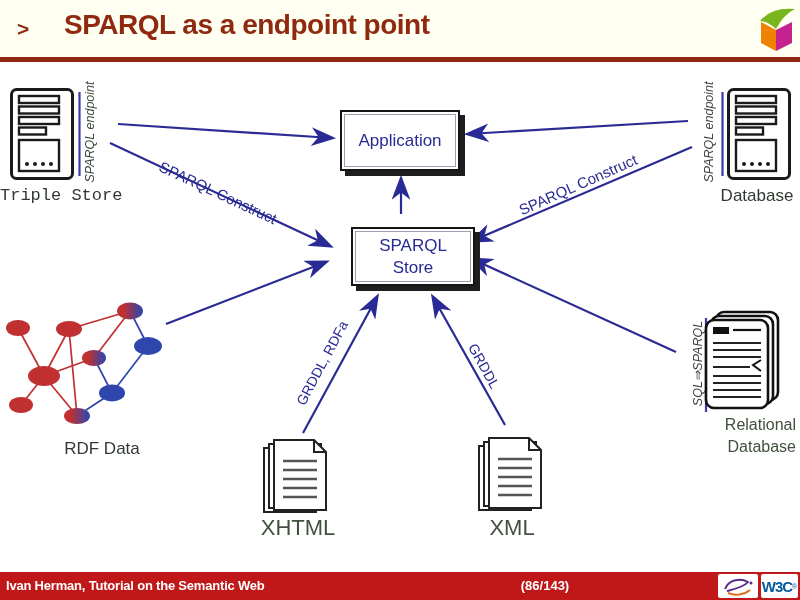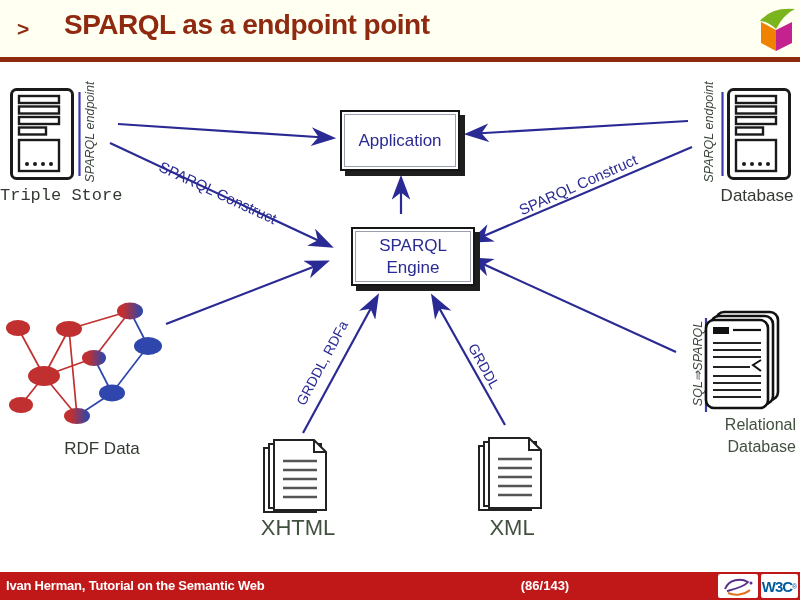--- a/index.html
+++ b/index.html
@@ -197,21 +197,21 @@
 </svg>
 
 <div class="dbox box-application">
   <div class="inner">
       <span>Application</span>
     </div>
 </div>
 <div class="dbox box-engine">
   <div class="inner">
     <span>SPARQL</span>
-    <span>Engine</span>
+    <span>Store</span>
   </div>
 </div>
 
 <div class="nlabel" style="left:0px;  top:186px; width:110px;font-family:Liberation Mono, monospace;">Triple Store</div>
 <div class="nlabel" style="left:714px; top:186px; width:86px;">Database</div>
 <div class="nlabel" style="left:42px; top:439px; width:120px;">RDF Data</div>
 <div class="glabel" style="left:258px; top:515px; width:80px;">XHTML</div>
 <div class="glabel" style="left:472px; top:515px; width:80px;">XML</div>
 <div class="glabel" style="left:694px; top:414px; width:102px; font-size:16px; line-height:1.4; white-space:normal;text-align:right;">
   <div>Relational</div>

